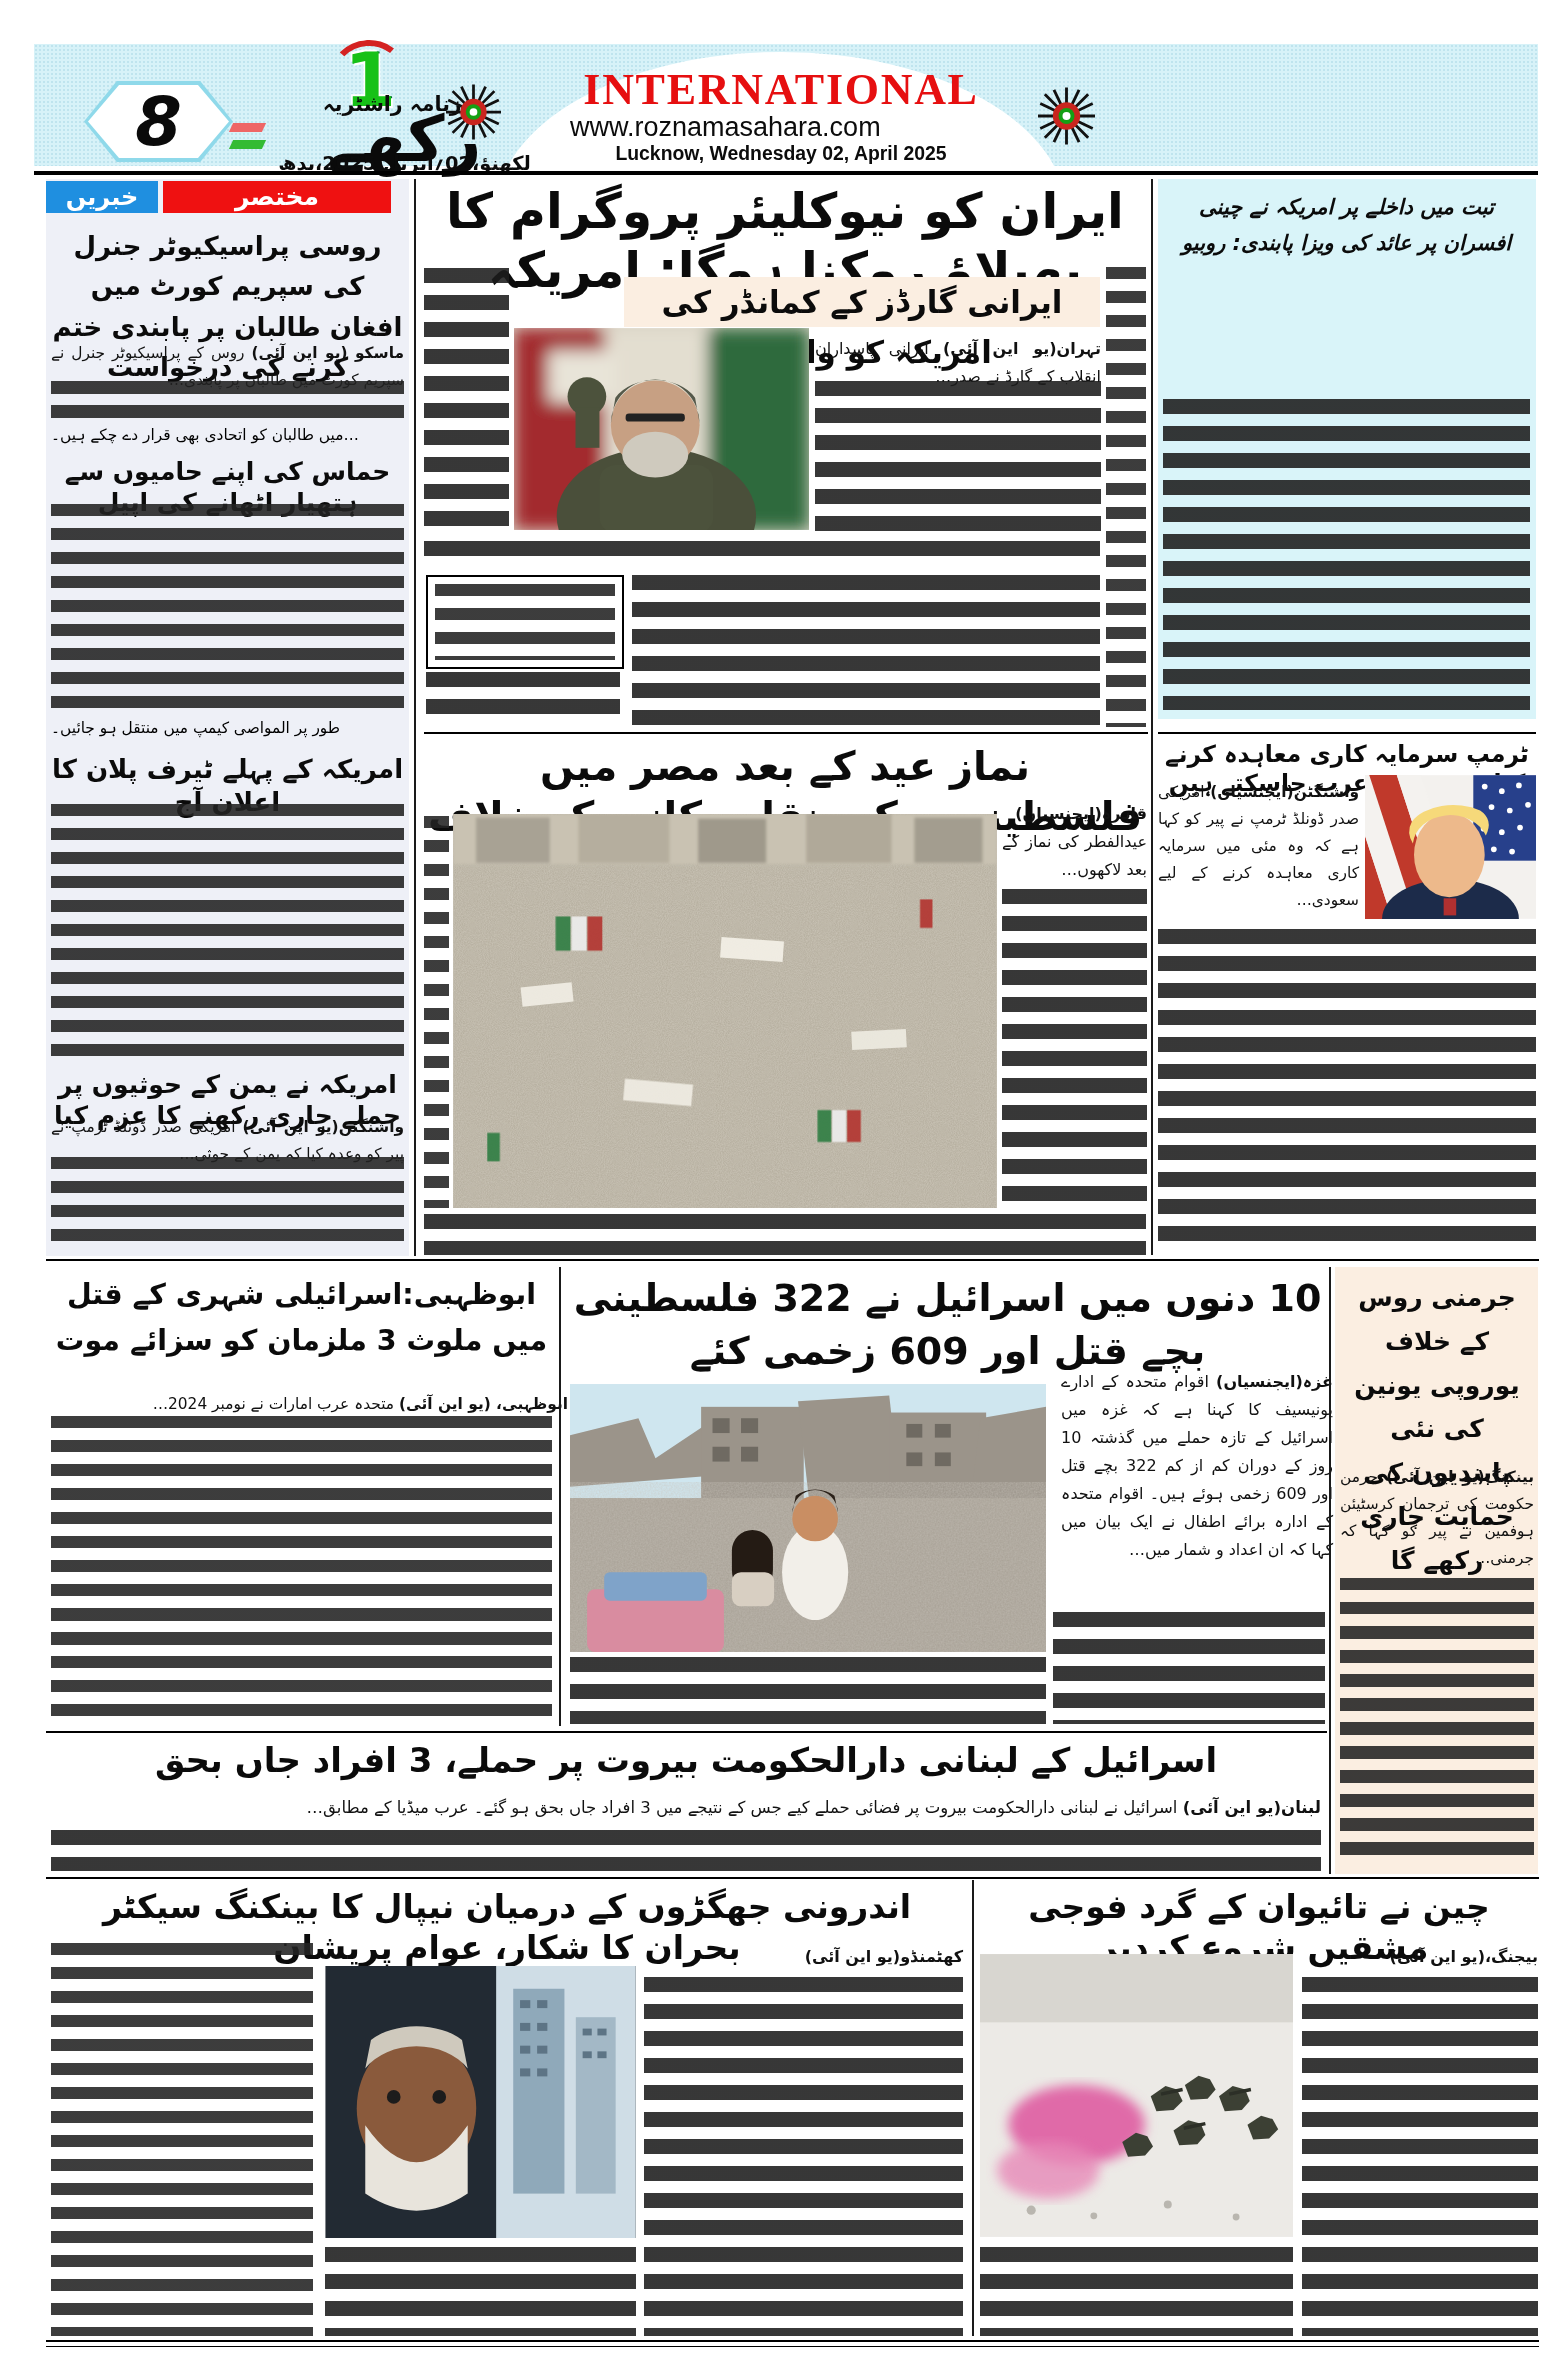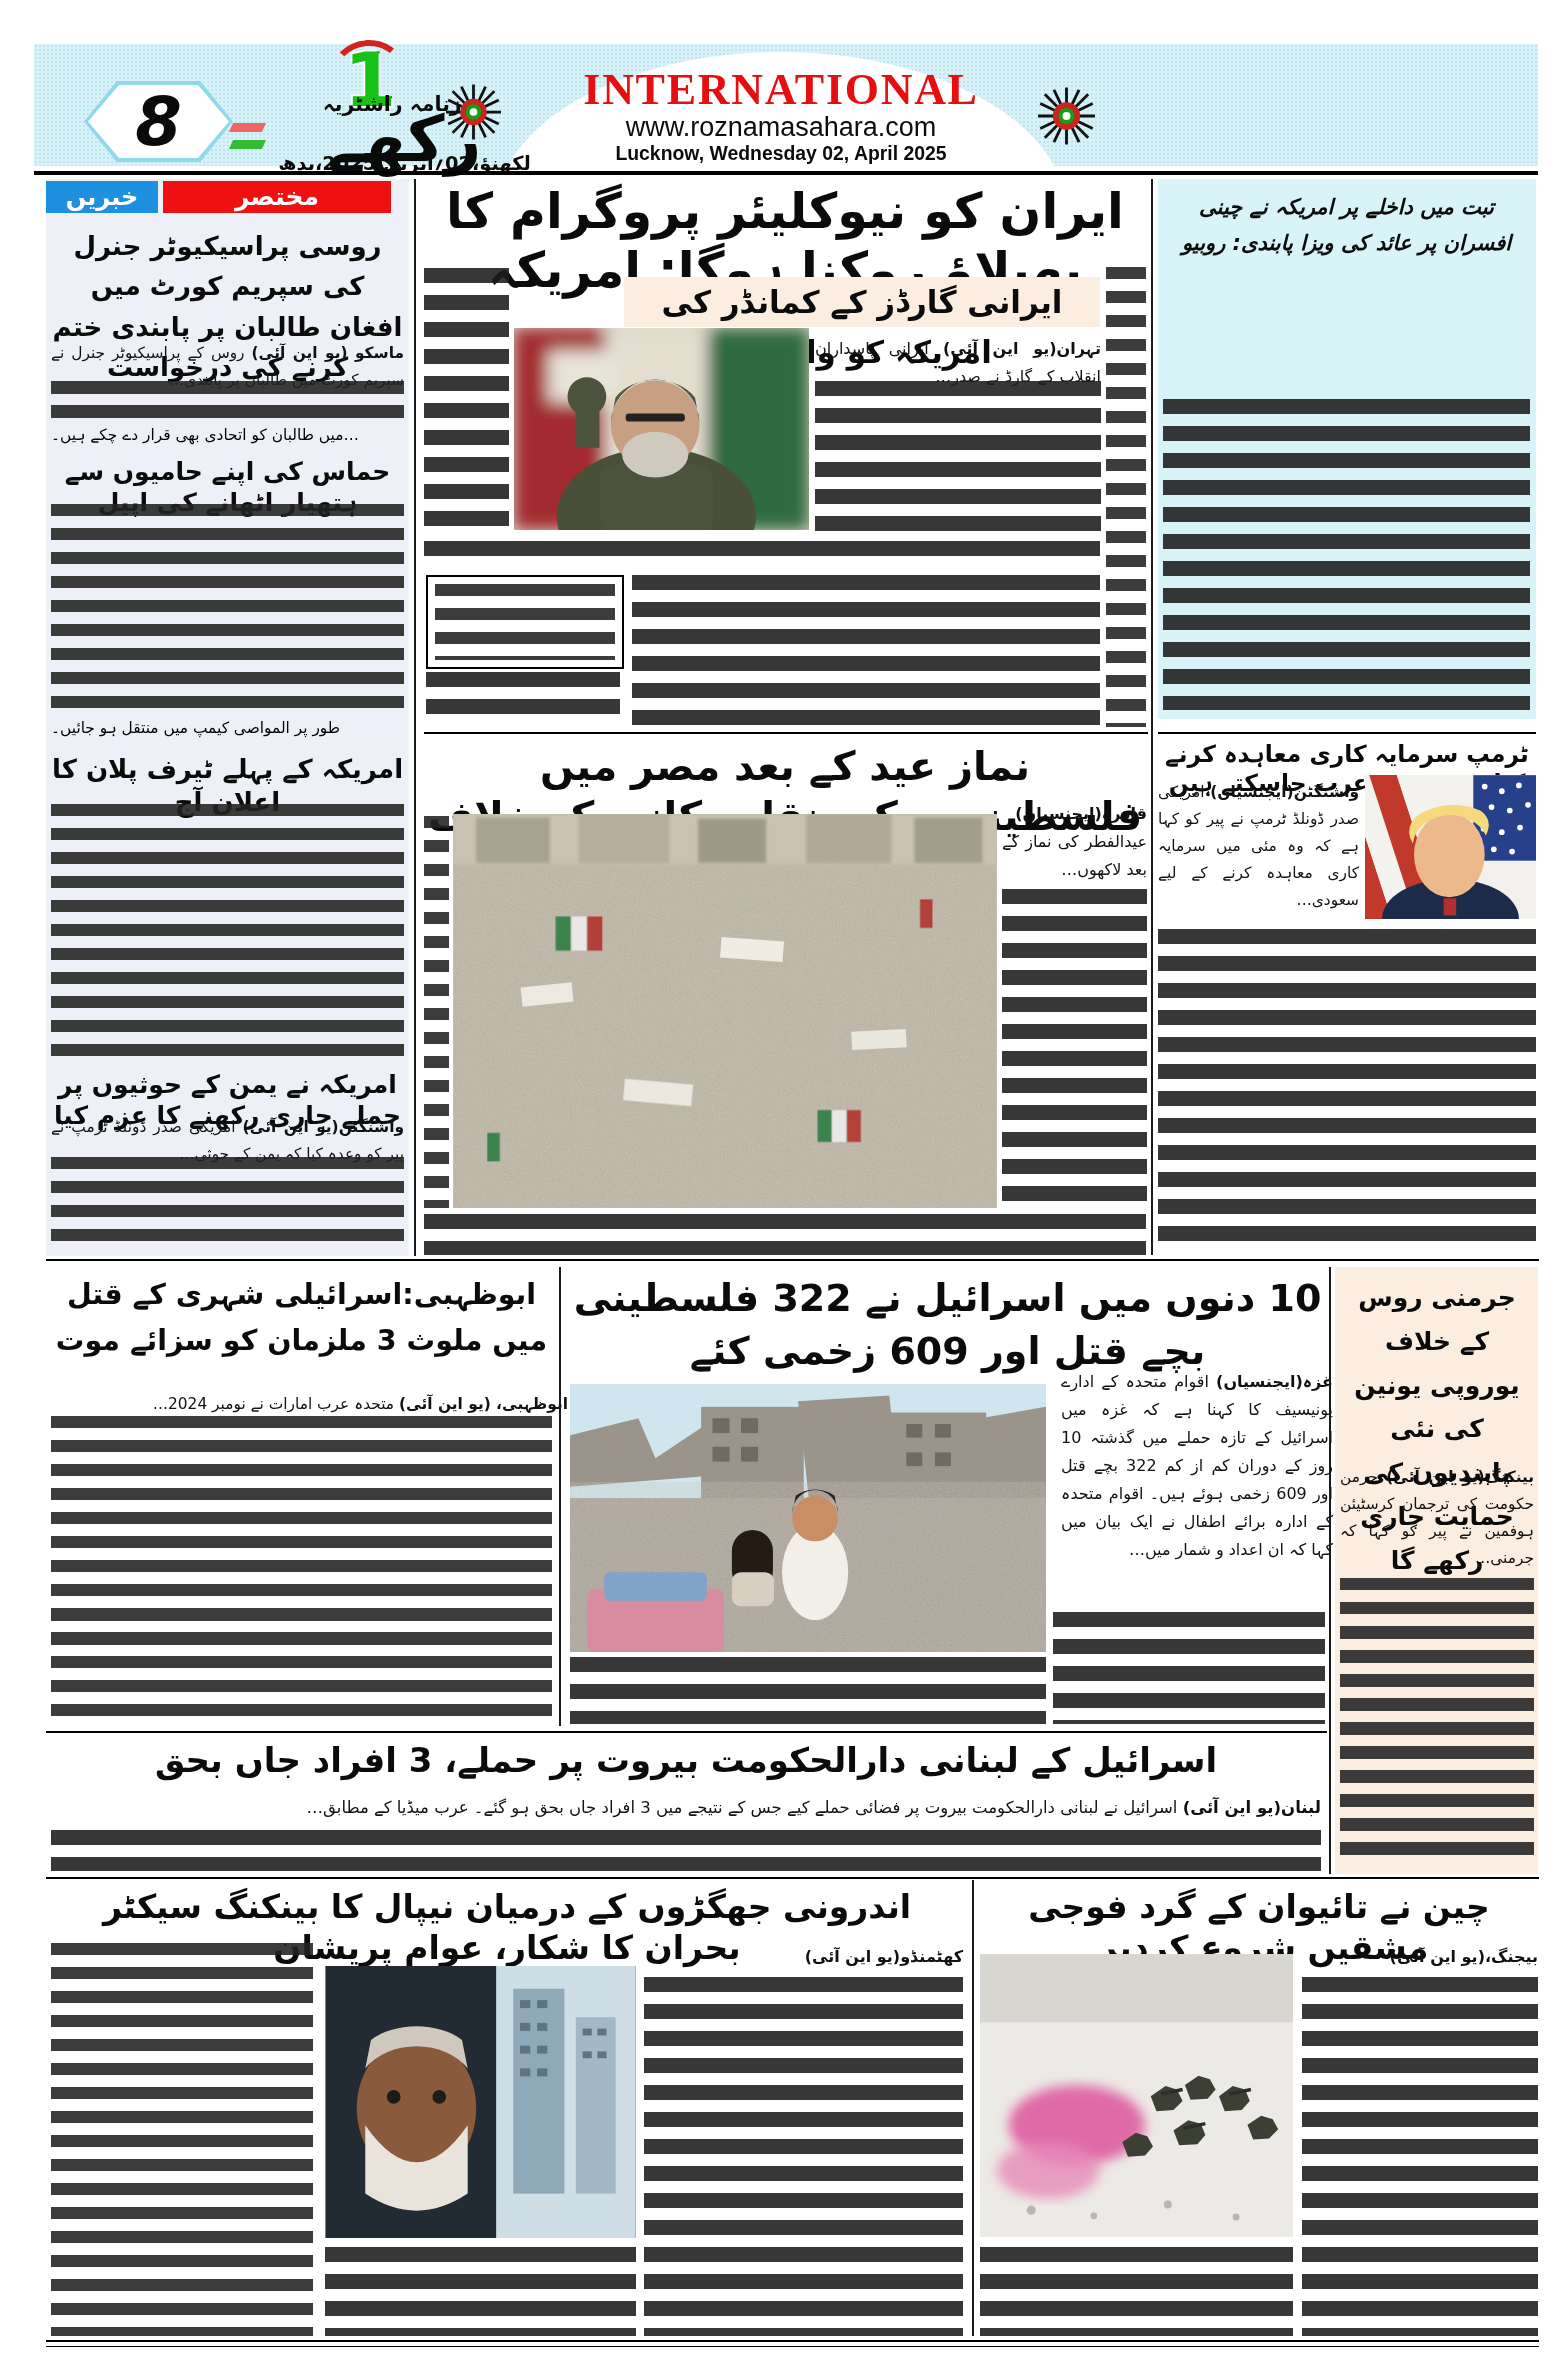--- a/index.html
+++ b/index.html
@@ -80,21 +80,21 @@
         <line x1="72" y1="4" x2="28" y2="96"></line>
       <line x1="4" y1="28" x2="96" y2="72"></line>
         <line x1="4" y1="72" x2="96" y2="28"></line>
     </g>
     <circle cx="50" cy="50" r="24" fill="#c9251f"></circle>
       <circle cx="50" cy="50" r="14" fill="#14a014"></circle>
       <circle cx="50" cy="50" r="7" fill="#fff"></circle>
   </svg>
 
   <div class="abs intl" style="left:570px;top:64px;width:422px;text-align:center;">INTERNATIONAL</div>
-  <div class="abs site" style="left:570px;top:112px;width:422px;text-align:center;">www.roznamasahara.com</div>
+  <div class="abs site" style="left:570px;top:112px;width:422px;">www.roznamasahara.com</div>
   <div class="abs dateen" style="left:570px;top:142px;width:422px;text-align:center;">Lucknow, Wednesday 02, April 2025</div>
 
   <div class="abs hrule" style="left:34px;top:171px;width:1504px;height:4px;"></div>
 
   <div class="abs lavender" style="left:46px;top:179px;width:363px;height:1077px;"></div>
   <div class="abs vrule" style="left:414px;top:179px;width:1.7px;height:1077px;"></div>
 
   <div class="abs boxlbl ur" style="left:46px;top:181px;width:112px;height:32px;background:#1f8fe0;font-size:24px;line-height:32px;">خبریں</div>
   <div class="abs boxlbl ur" style="left:163px;top:181px;width:228px;height:32px;background:#ef1111;font-size:25px;line-height:32px;">مختصر</div>
 

